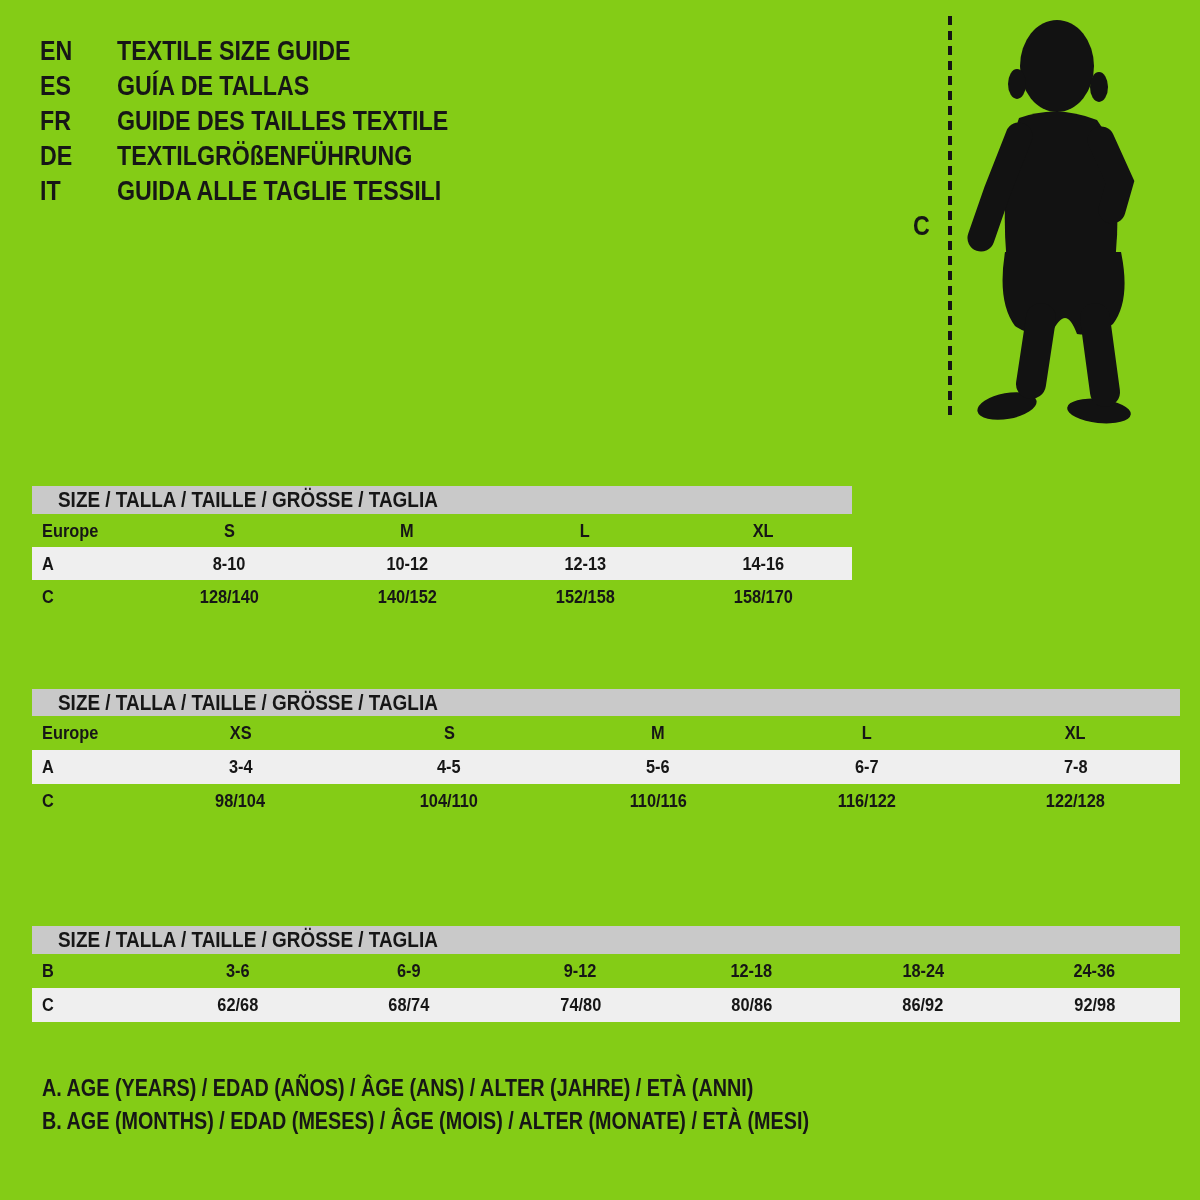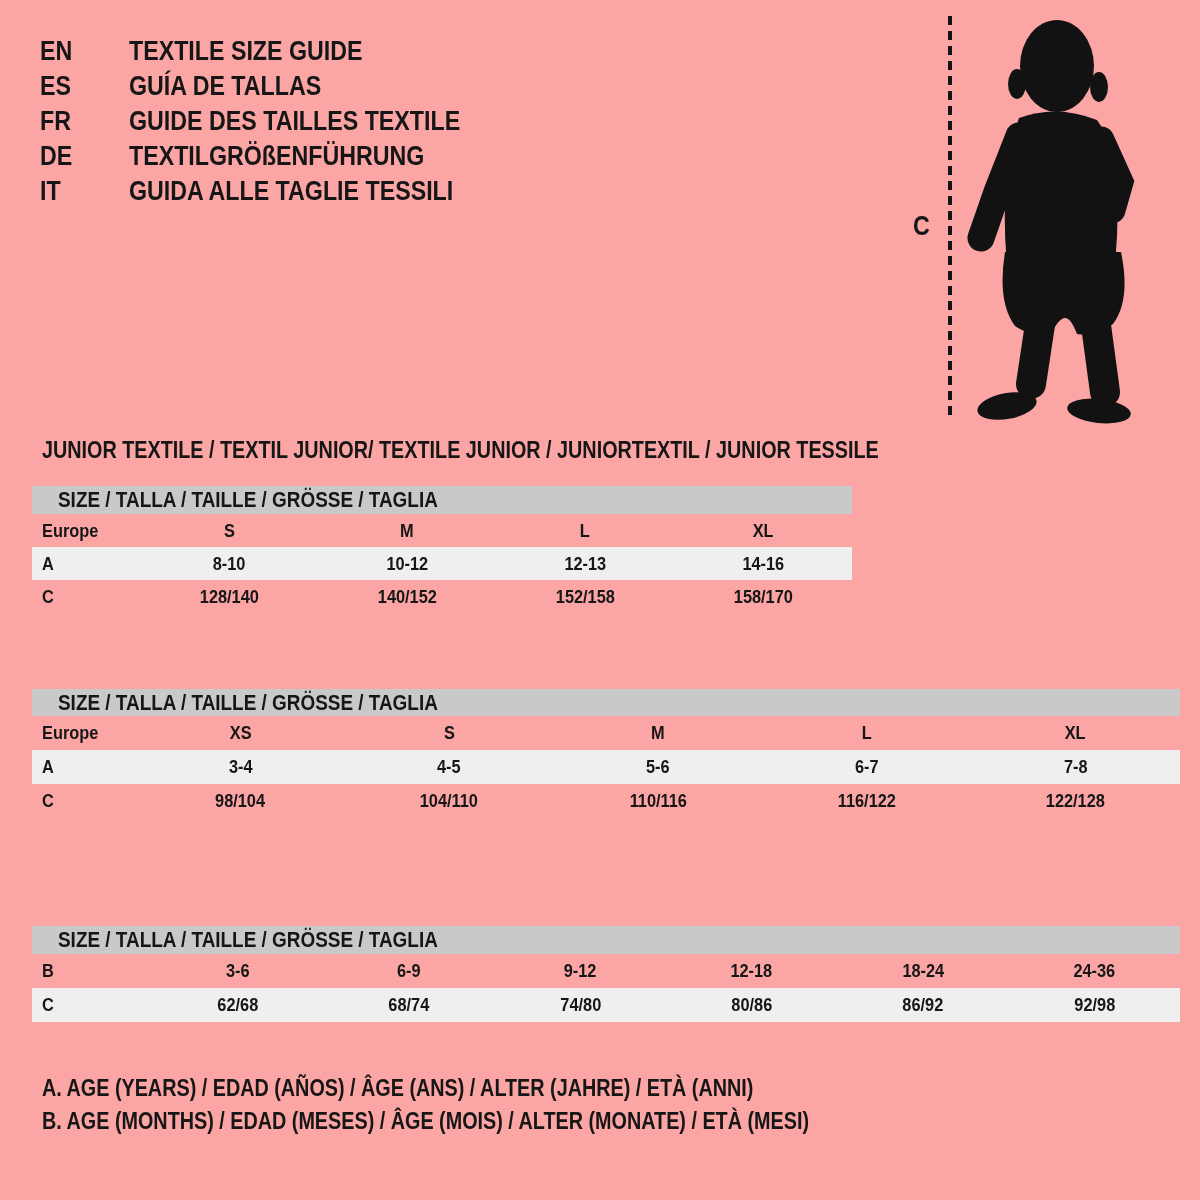--- a/index.html
+++ b/index.html
@@ -1,26 +1,26 @@
 <!DOCTYPE html>
 <html><head>
 <meta charset="utf-8">
 <style>
   html,body{margin:0;padding:0;background:#ffffff;}
-  .page{position:relative;width:1200px;height:1200px;background:#fca5a5;overflow:hidden;
+  .page{position:relative;width:1200px;height:1200px;background:#84cc16;overflow:hidden;
         font-family:"Liberation Sans", sans-serif;font-weight:700;color:#161616;}
   
   .t{display:inline-block;white-space:nowrap;transform:scaleX(.86);}
   .tl{transform-origin:0 50%;}
   .tc{transform-origin:50% 50%;}
 
   
   .lang-row{position:absolute;left:0;height:30px;line-height:30px;font-size:27px;}
   .lang-code{position:absolute;left:40px;}
-  .lang-title{position:absolute;left:129px;}
+  .lang-title{position:absolute;left:117px;}
 
   
   .measure-line{position:absolute;left:948px;top:16px;width:4px;height:399px;
     background:repeating-linear-gradient(to bottom,#141414 0 9px,transparent 9px 15px);}
   .measure-label{position:absolute;left:913px;top:211px;font-size:27px;line-height:30px;}
   .silhouette{position:absolute;left:963px;top:12px;}
 
   
   .sec-title{position:absolute;left:42px;height:28px;line-height:28px;font-size:23px;}
   .sub{font-size:.58em;vertical-align:-0.38em;}
@@ -87,23 +87,20 @@
       <ellipse cx="136" cy="399" rx="32" ry="12" transform="rotate(6 136 399)"></ellipse>
     </g>
     <g fill="none" stroke="#121212" stroke-linecap="round">
       <path d="M56 124 L34 180 L18 226" stroke-width="27"></path>
       <path d="M138 128 L157 170 L149 198" stroke-width="27"></path>
       <path d="M78 306 L68 372" stroke-width="30"></path>
       <path d="M132 306 L142 380" stroke-width="30"></path>
     </g>
   </svg>
 
-  <div class="sec-title" style="top:436px;">
-    <span class="t tl">JUNIOR TEXTILE / TEXTIL JUNIOR/ TEXTILE JUNIOR / JUNIORTEXTIL / JUNIOR TESSILE</span>
-  </div>
   <div class="tbl tbl-j" style="top:486px;">
     <div class="bar">
       <span class="t tl">SIZE / TALLA / TAILLE / GRÖSSE / TAGLIA</span>
     </div>
     <div class="row">
       <span class="lab"><span class="t tl">Europe</span></span>
       <span class="val"><span class="t tc">S</span></span>
       <span class="val"><span class="t tc">M</span></span>
       <span class="val"><span class="t tc">L</span></span>
       <span class="val"><span class="t tc">XL</span></span>

